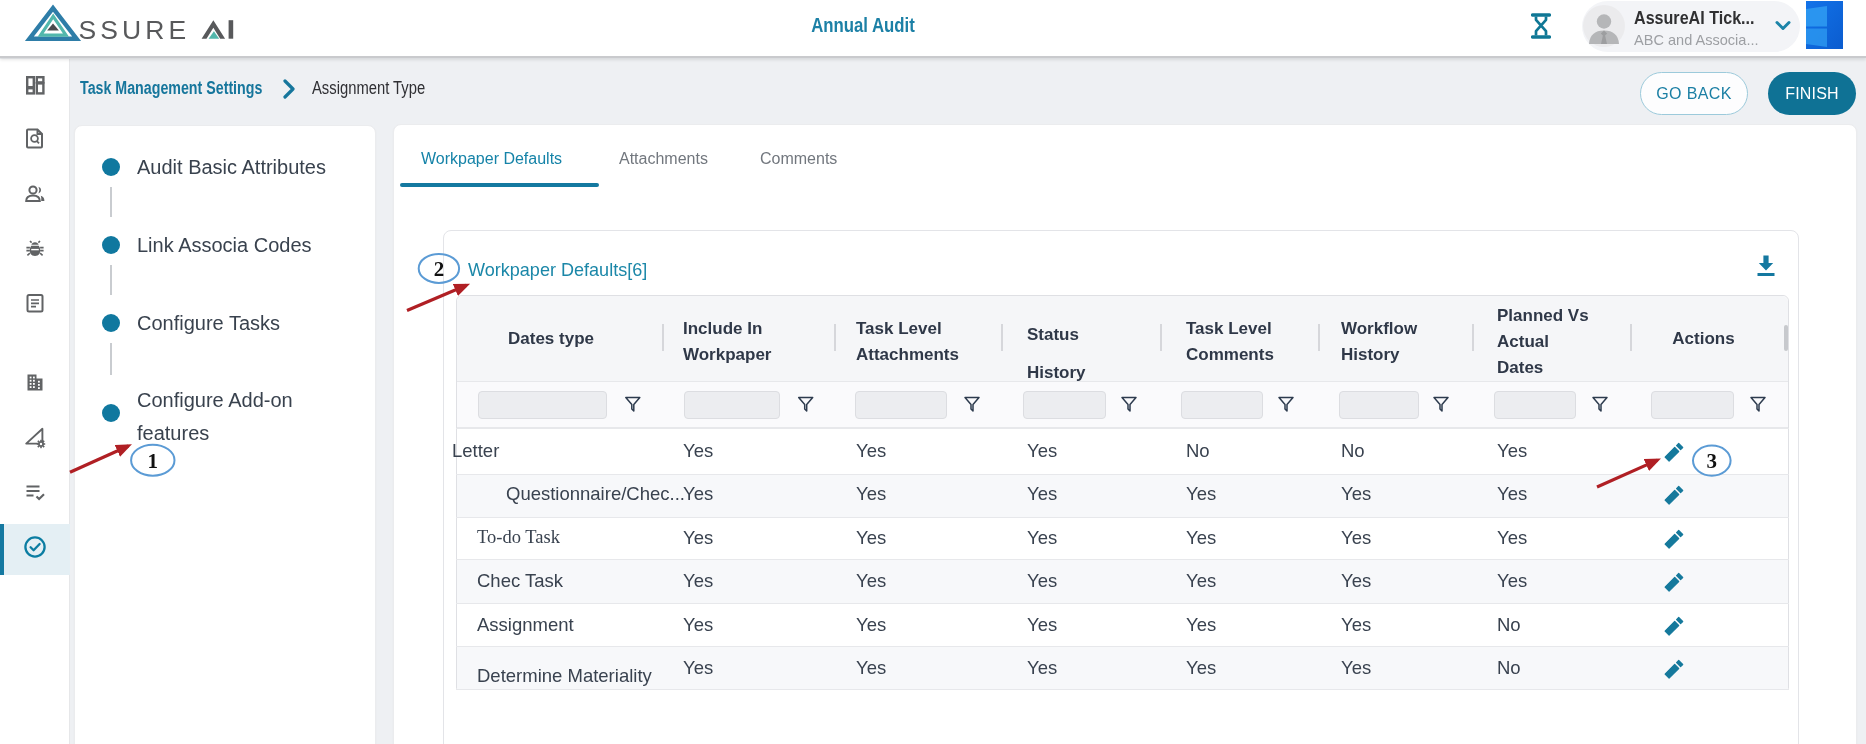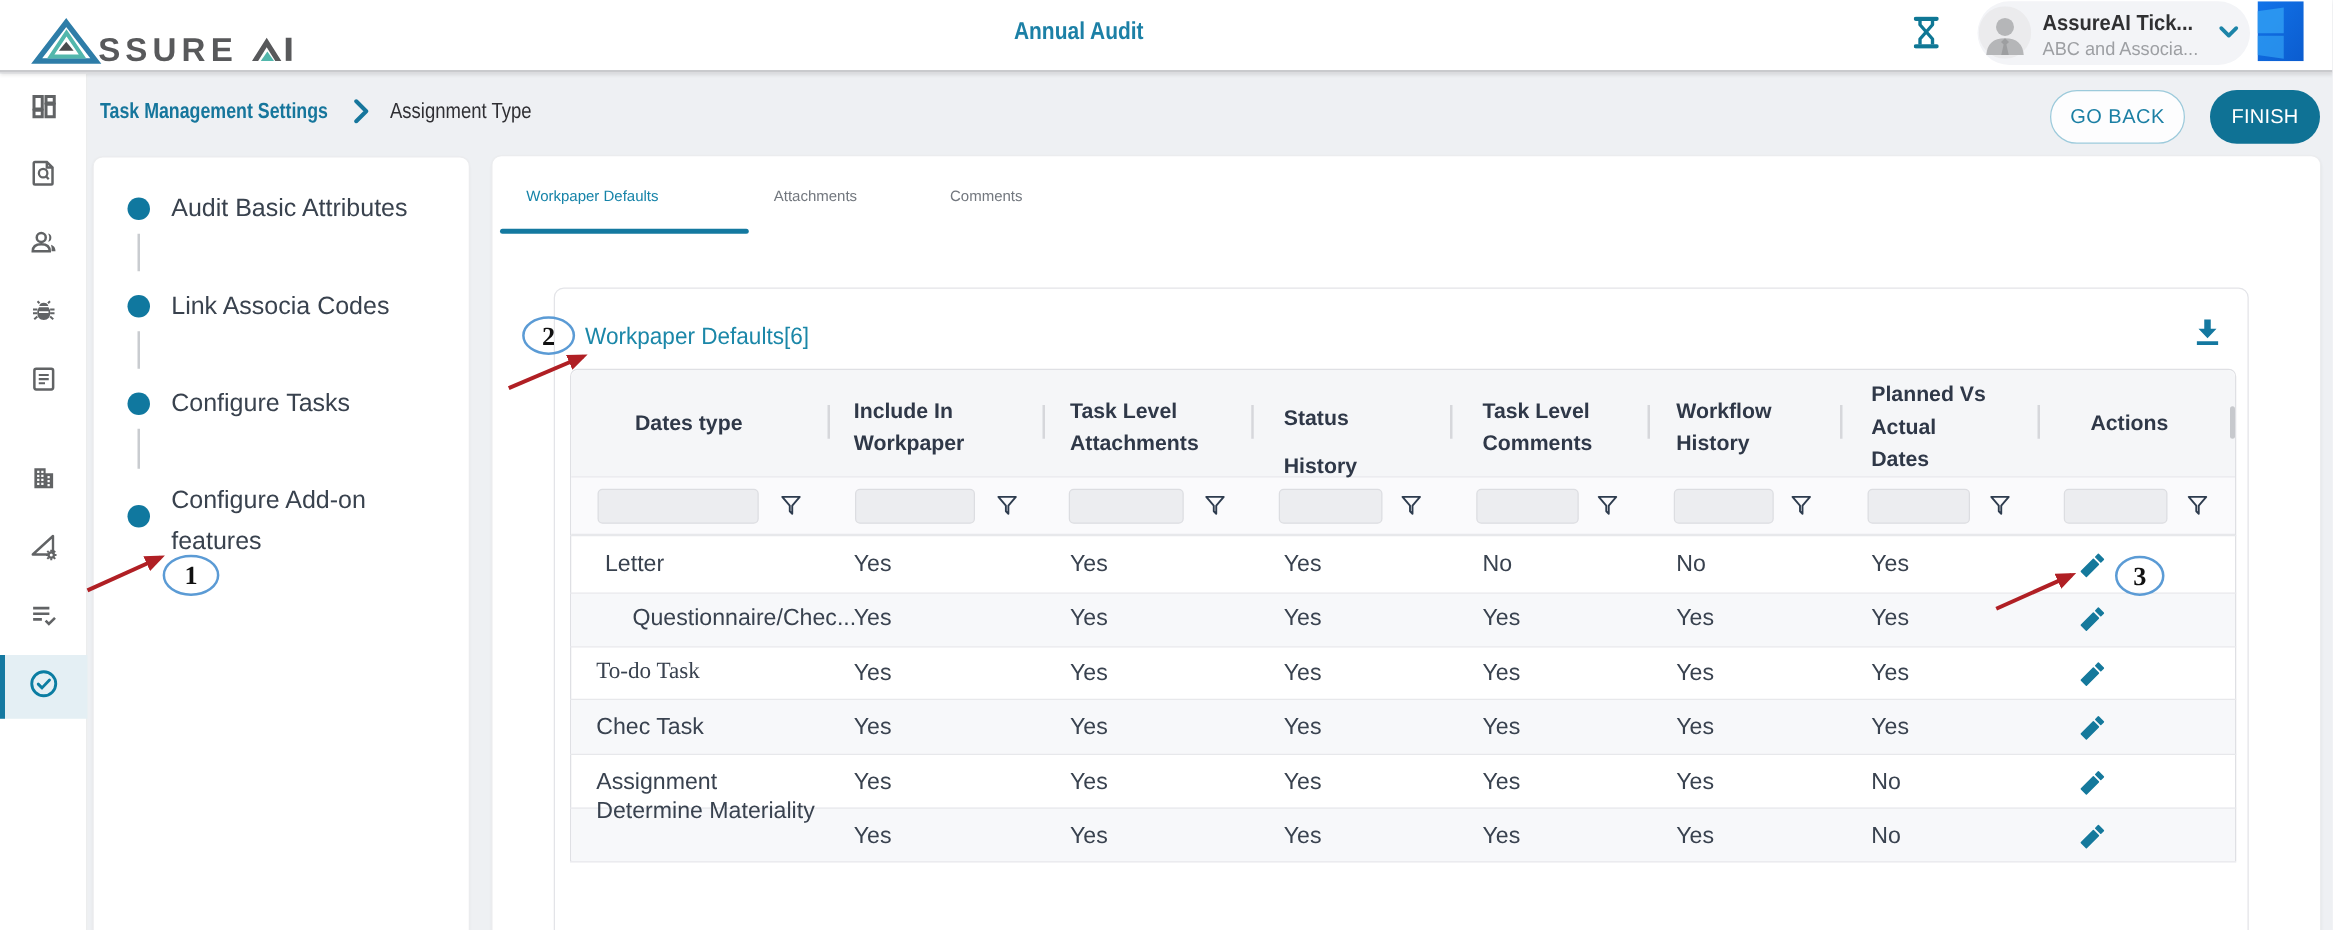--- a/index.html
+++ b/index.html
@@ -12,41 +12,41 @@
   .icon { position:absolute; left:23px; width:24px; height:24px; }
   #activebg { position:absolute; left:0; top:524px; width:70px; height:51px; background:#e4eff4; }
   #activebar { position:absolute; left:0; top:524px; width:4px; height:51px; background:#1579a1; }
   
   #stepcard { left:74px; top:125px; width:302px; height:640px; background:#fff; border:1px solid #ebecee; border-radius:8px; box-shadow:0 1px 2px rgba(0,0,0,.04); }
   #maincard { left:393px; top:124px; width:1464px; height:640px; background:#fff; border:1px solid #ebecee; border-radius:8px; box-shadow:0 1px 2px rgba(0,0,0,.04); }
   #innerbox { left:443px; top:230px; width:1356px; height:534px; background:#fff; border:1px solid #e3e4e8; border-radius:8px; }
   .step-bullet { position:absolute; width:18px; height:18px; border-radius:50%; background:#10789f; }
   .step-conn { position:absolute; left:110px; width:2px; background:#c9ccd0; }
   .step-label { position:absolute; left:137px; font-size:20px; color:#39424e; }
-  .tab { position:absolute; font-size:12px; color:#72777e; }
+  .tab { position:absolute; font-size:16px; color:#72777e; }
   
   .hdrline { position:absolute; font-size:17px; font-weight:bold; color:#2f3848; }
   .sep { position:absolute; top:324px; width:2px; height:27px; background:#d6d7db; }
   .finput { position:absolute; top:391px; height:28px; background:#ecedf0; border:1px solid #dcdde1; border-radius:4px; }
   .cellt { position:absolute; font-size:18.5px; color:#39424f; }
   .rowline { position:absolute; left:456px; width:1333px; height:1px; background:#e7e8eb; }
   .stripe { position:absolute; left:457px; width:1331px; background:#f7f8fa; }
 </style>
 </head>
 <body>
 <div id="page">
 
   <div class="abs" style="left:0;top:58px;width:1866px;height:686px;background:#eef0f3;"></div>
 
   <div class="abs" id="stepcard"></div>
   <div class="abs" id="maincard"></div>
   <div class="abs" id="innerbox"></div>
 
   <div class="abs" id="topbar"></div>
-  <div class="abs" id="logo" style="left:0;top:11px;width:260px;height:58px;z-index:6;font-weight:bold;">
+  <div class="abs" id="logo" style="left:0;top:1px;width:260px;height:58px;z-index:6;">
     <svg width="260" height="58" viewBox="0 0 260 58">
       <path d="M53 7.1 L76.6 37.7 L29.4 37.7 Z" fill="none" stroke="#2e7da8" stroke-width="4.4" stroke-linejoin="miter"></path>
       <path d="M53.2 15.3 L66 34.2 L40.6 34.2 Z" fill="none" stroke="#52b7ac" stroke-width="3.2"></path>
       <path d="M53 22.4 L58.9 29.5 L47.1 29.5 Z" fill="#4a4b4d"></path>
       <text x="78.5" y="37.7" font-family="Liberation Sans, sans-serif" font-size="26.5" letter-spacing="4.1" fill="#58595b">SSURE</text>
       <path d="M213.35 19.2 L225.1 37.7 L220.2 37.7 L213.35 26.8 L206.5 37.7 L201.6 37.7 Z" fill="#58595b"></path>
       <path d="M213.9 30.2 L219.2 37.7 L208.6 37.7 Z" fill="#52b7ac"></path>
       <rect x="228.6" y="19.2" width="4.6" height="18.5" fill="#58595b"></rect>
     </svg>
   </div>
@@ -250,21 +250,21 @@
     <div class="stripe" style="top:475px;height:42px;"></div>
     <div class="stripe" style="top:560px;height:43px;"></div>
     <div class="stripe" style="top:646px;height:43px;"></div>
     <div class="rowline" style="top:428px;"></div>
     <div class="rowline" style="top:474px;"></div>
     <div class="rowline" style="top:517px;"></div>
     <div class="rowline" style="top:559px;"></div>
     <div class="rowline" style="top:603px;"></div>
     <div class="rowline" style="top:646px;"></div>
     <div class="rowline" style="top:689px;"></div>
-    <div class="cellt" style="left:484px;top:440px;">Letter</div>
+    <div class="cellt" style="left:452px;top:440px;">Letter</div>
     <div class="cellt" style="left:683px;top:440px;">Yes</div>
     <div class="cellt" style="left:856px;top:440px;">Yes</div>
     <div class="cellt" style="left:1027px;top:440px;">Yes</div>
     <div class="cellt" style="left:1186px;top:440px;">No</div>
     <div class="cellt" style="left:1341px;top:440px;">No</div>
     <div class="cellt" style="left:1497px;top:440px;">Yes</div>
     <svg class="abs" style="left:1663px;top:442px;" width="22" height="21" viewBox="0 0 22 21">
         <g fill="#15799c" stroke="#15799c" stroke-width="1.2" stroke-linejoin="round">
           <path d="M2.1 15.1 L11.7 5.5 L15.7 9.5 L6.1 19.1 Z"></path>
           <path d="M13.6 3.6 L15.7 1.5 L19.7 5.5 L17.6 7.6 Z"></path>
@@ -315,21 +315,21 @@
     <div class="cellt" style="left:1027px;top:614px;">Yes</div>
     <div class="cellt" style="left:1186px;top:614px;">Yes</div>
     <div class="cellt" style="left:1341px;top:614px;">Yes</div>
     <div class="cellt" style="left:1497px;top:614px;">No</div>
     <svg class="abs" style="left:1663px;top:616px;" width="22" height="21" viewBox="0 0 22 21">
         <g fill="#15799c" stroke="#15799c" stroke-width="1.2" stroke-linejoin="round">
           <path d="M2.1 15.1 L11.7 5.5 L15.7 9.5 L6.1 19.1 Z"></path>
           <path d="M13.6 3.6 L15.7 1.5 L19.7 5.5 L17.6 7.6 Z"></path>
         </g>
       </svg>
-    <div class="cellt" style="left:477px;top:637px;">Determine Materiality</div>
+    <div class="cellt" style="left:477px;top:665px;">Determine Materiality</div>
     <div class="cellt" style="left:683px;top:657px;">Yes</div>
     <div class="cellt" style="left:856px;top:657px;">Yes</div>
     <div class="cellt" style="left:1027px;top:657px;">Yes</div>
     <div class="cellt" style="left:1186px;top:657px;">Yes</div>
     <div class="cellt" style="left:1341px;top:657px;">Yes</div>
     <div class="cellt" style="left:1497px;top:657px;">No</div>
     <svg class="abs" style="left:1663px;top:659px;" width="22" height="21" viewBox="0 0 22 21">
         <g fill="#15799c" stroke="#15799c" stroke-width="1.2" stroke-linejoin="round">
           <path d="M2.1 15.1 L11.7 5.5 L15.7 9.5 L6.1 19.1 Z"></path>
           <path d="M13.6 3.6 L15.7 1.5 L19.7 5.5 L17.6 7.6 Z"></path>

